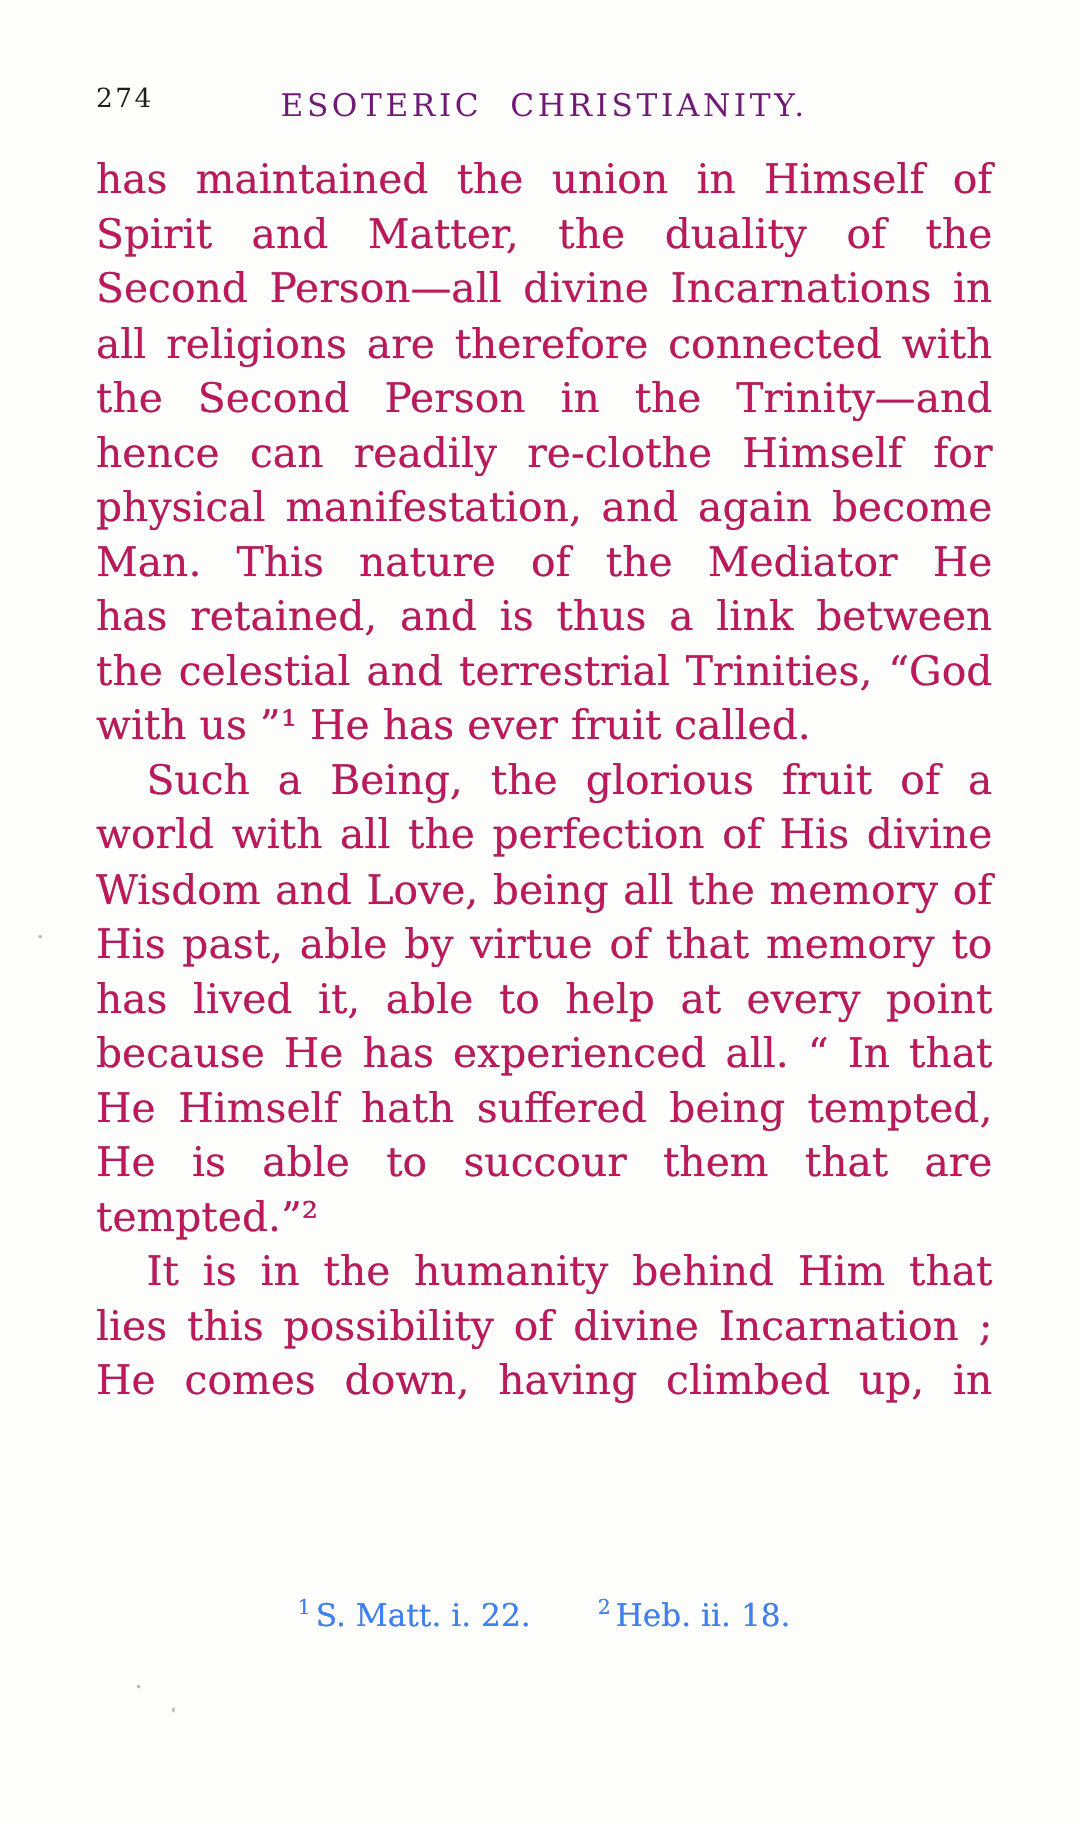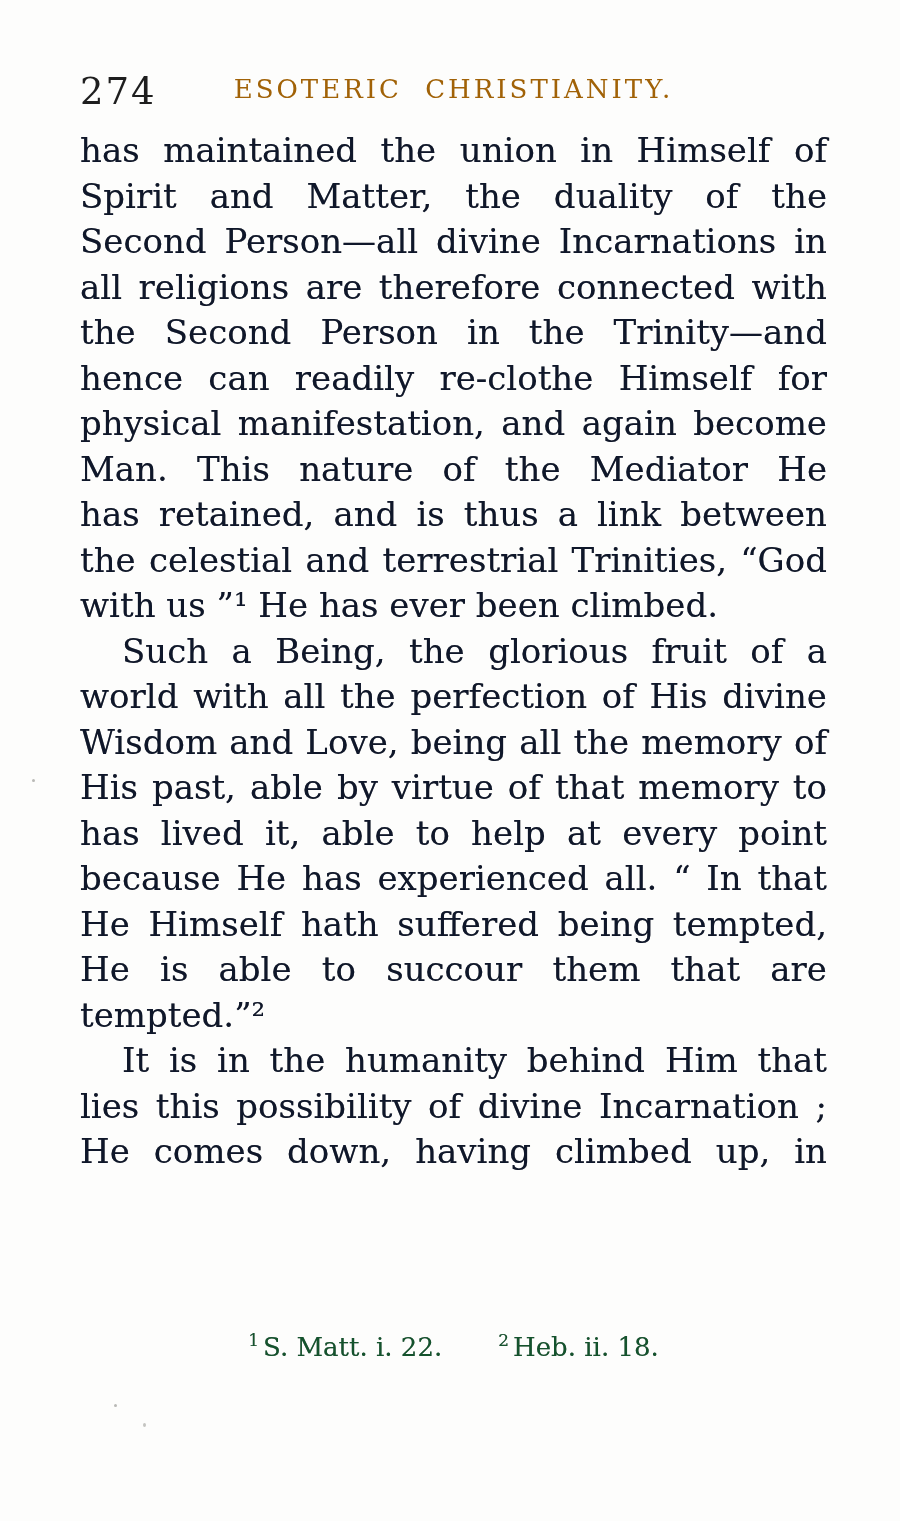--- a/index.html
+++ b/index.html
@@ -22,42 +22,42 @@
     position: absolute;
     top: 68px;
     left: 80px;
     width: 747px;
     height: 40px;
   }
   .page-number {
     position: absolute;
     left: 0;
     top: 2px;
-    font-size: 37px;
+    font-size: 22px;
     letter-spacing: 2px;
     color: #1e1e1e;
   }
   .running-title {
     display: block;
     text-align: center;
     padding-top: 6px;
     font-size: 26px;
     letter-spacing: 3px;
     word-spacing: 12px;
-    color: #a16207;
+    color: #701a75;
   }
   
   .body-text {
     position: absolute;
     top: 128px;
     left: 80px;
     width: 747px;
     font-size: 34px;
     line-height: 45.5px;
-    color: #0f172a;
+    color: #be185d;
     text-shadow: 0 0 0.6px rgba(20,20,20,0.5);
   }
   .body-text .line {
     text-align: justify;
     text-align-last: justify;
     height: 45.5px;
     overflow: visible;
   }
   .body-text .line.indent {
     text-indent: 42px;
@@ -67,21 +67,21 @@
     text-align-last: left;
   }
   
   .footnotes {
     position: absolute;
     top: 1330px;
     left: 80px;
     width: 747px;
     text-align: center;
     font-size: 26px;
-    color: #14532d;
+    color: #3b82f6;
     text-shadow: 0 0 0.5px rgba(20,20,20,0.45);
   }
   .footnote {
     display: inline-block;
     white-space: nowrap;
   }
   .footnote + .footnote {
     margin-left: 56px;
   }
   .footnote sup {
@@ -115,21 +115,21 @@
       <div class="line">has maintained the union in Himself of</div>
       <div class="line">Spirit and Matter, the duality of the</div>
       <div class="line">Second Person—all divine Incarnations in</div>
       <div class="line">all religions are therefore connected with</div>
       <div class="line">the Second Person in the Trinity—and</div>
       <div class="line">hence can readily re-clothe Himself for</div>
       <div class="line">physical manifestation, and again become</div>
       <div class="line">Man.  This nature of the Mediator He</div>
       <div class="line">has retained, and is thus a link between</div>
       <div class="line">the celestial and terrestrial Trinities, “God</div>
-      <div class="line last">with us ”¹ He has ever been climbed.</div>
+      <div class="line last">with us ”¹ He has ever fruit called.</div>
     </div>
 
     <div class="paragraph">
       <div class="line indent">Such a Being, the glorious fruit of a</div>
       <div class="line">world with all the perfection of His divine</div>
       <div class="line">Wisdom and Love, being all the memory of</div>
       <div class="line">His past, able by virtue of that memory to</div>
       <div class="line">has lived it, able to help at every point</div>
       <div class="line">because He has experienced all.  “ In that</div>
       <div class="line">He Himself hath suffered being tempted,</div>

